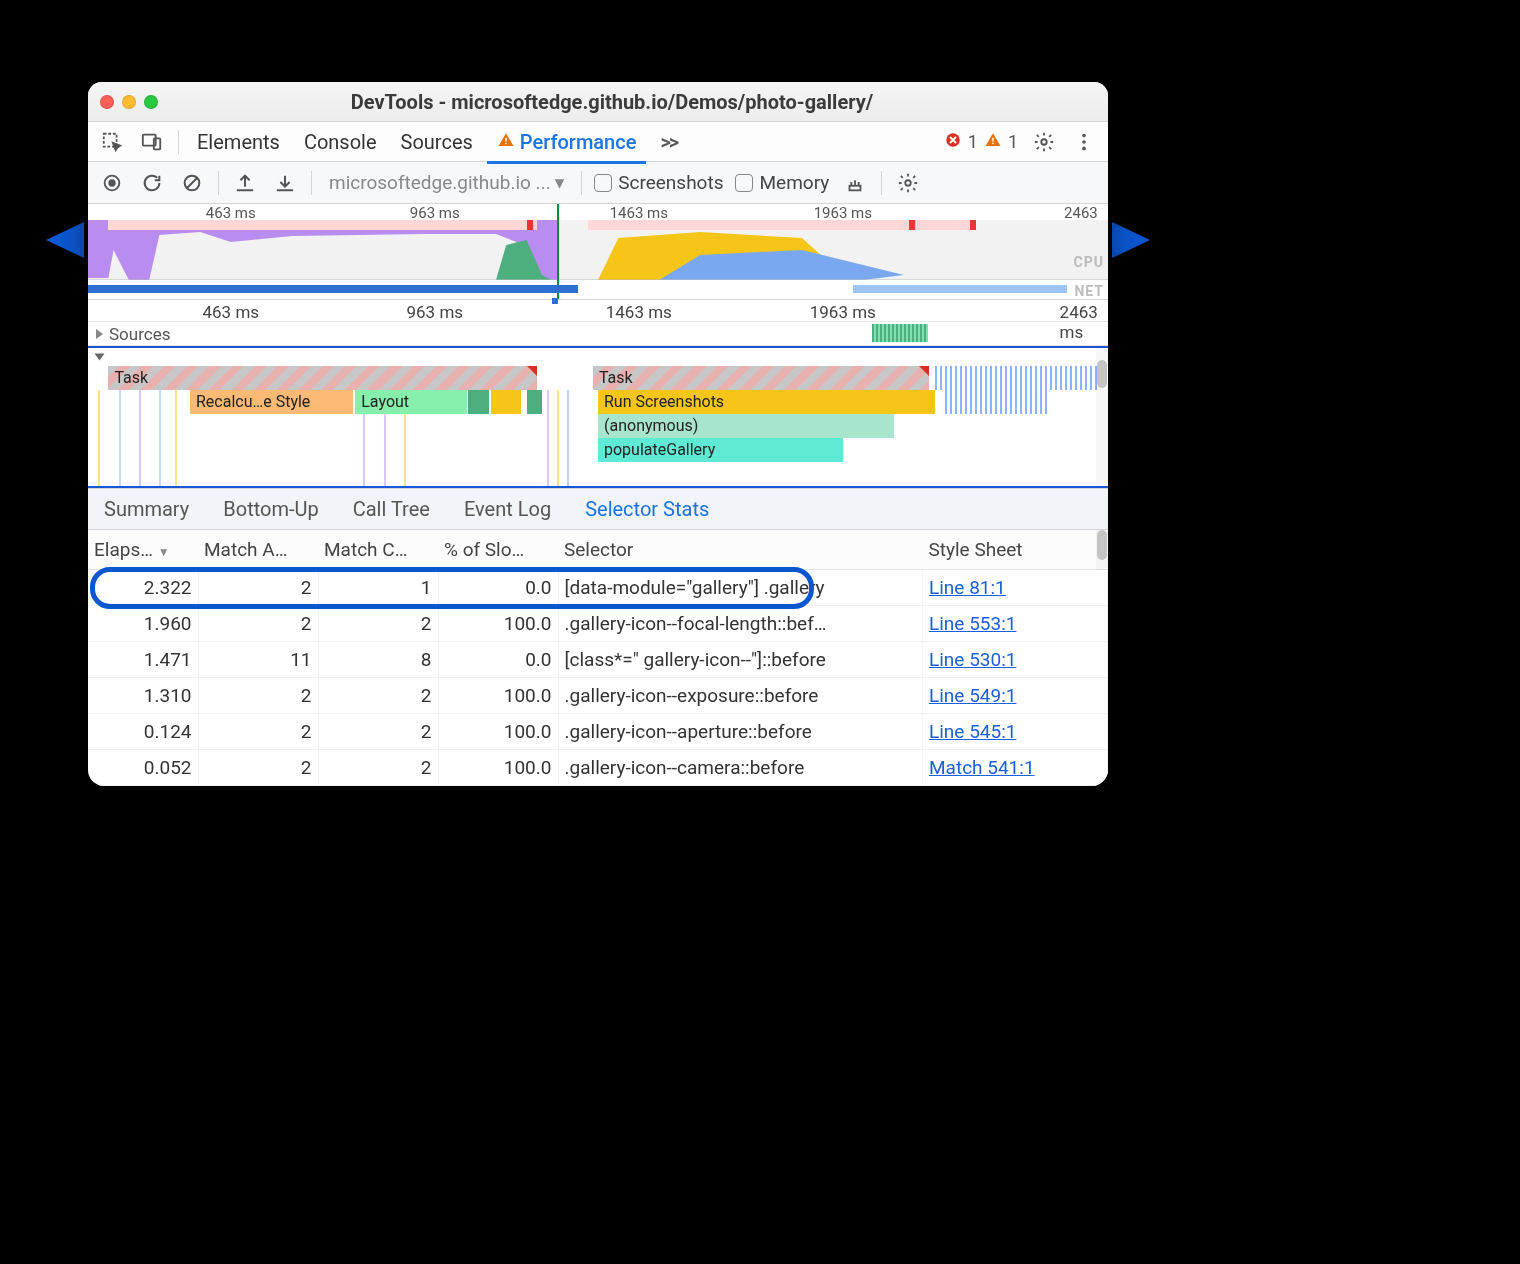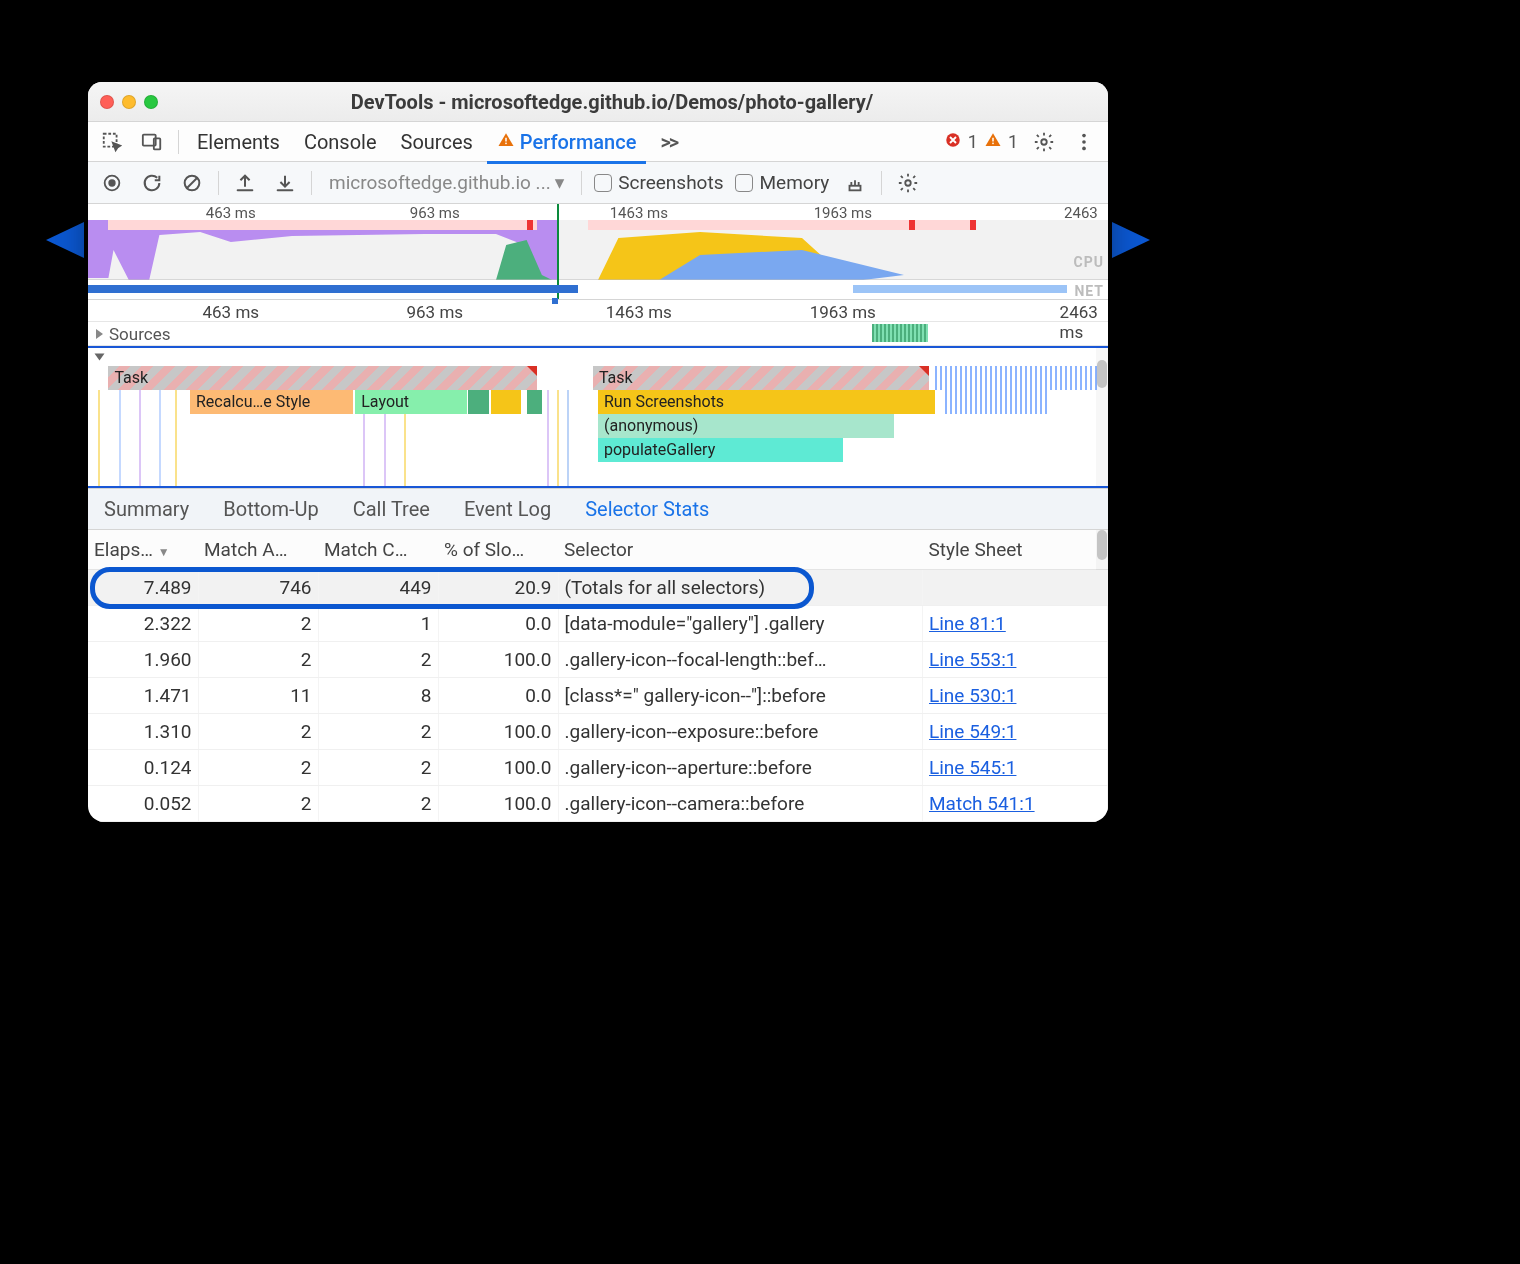--- a/index.html
+++ b/index.html
@@ -378,28 +378,20 @@
         <tr>
           <th><span>Elaps…</span> <span class="sort">▼</span></th>
           <th>Match A…</th>
           <th>Match C…</th>
           <th>% of Slo…</th>
           <th>Selector</th>
           <th>Style Sheet</th>
         </tr>
       </thead>
       <tbody id="tbody">
-          <tr class="totals">
-            <td class="num">7.489</td>
-            <td class="num">746</td>
-            <td class="num">449</td>
-            <td class="num">20.9</td>
-            <td>(Totals for all selectors)</td>
-            <td></td>
-          </tr>
           <tr>
             <td class="num">2.322</td>
             <td class="num">2</td>
             <td class="num">1</td>
             <td class="num">0.0</td>
             <td>[data-module="gallery"] .gallery</td>
             <td><span class="link">Line 81:1</span></td>
           </tr>
           <tr>
             <td class="num">1.960</td>

